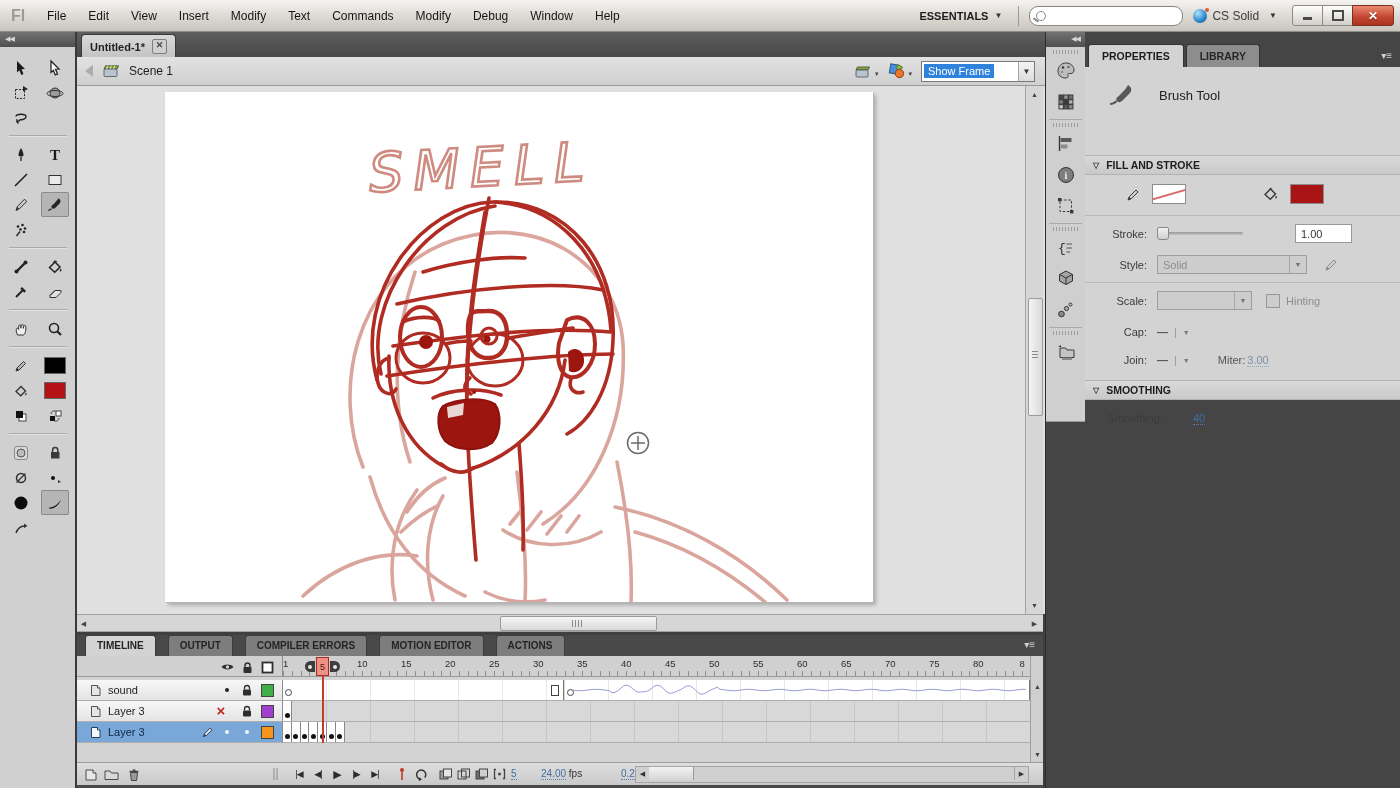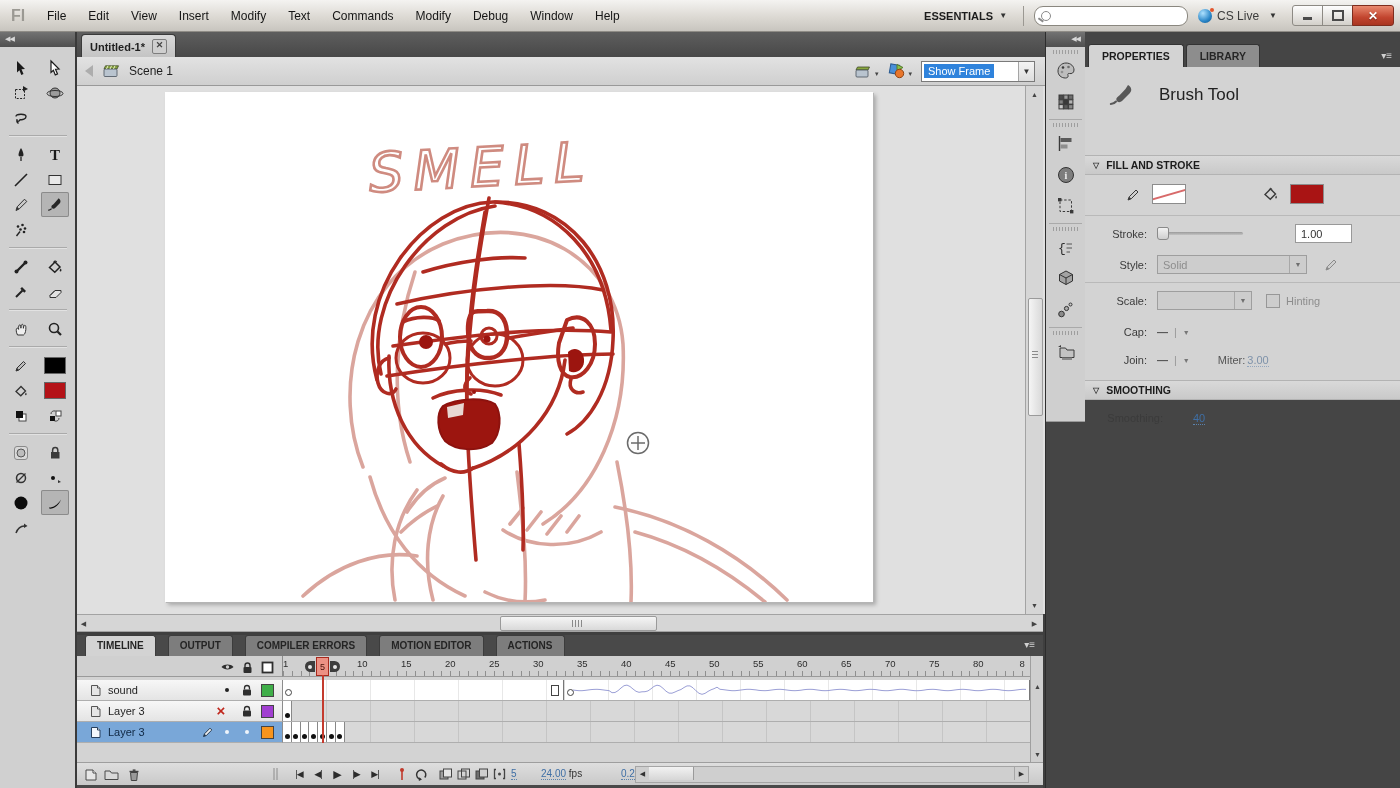--- a/index.html
+++ b/index.html
@@ -135,21 +135,21 @@
   .dsep{height:1px;background:#aaa;margin:2px 3px;}
   
   .props{position:absolute;left:1085px;top:31px;width:315px;height:757px;background:#454545;}
   .ptabs{position:absolute;left:0;top:13px;width:315px;height:23px;display:flex;align-items:flex-end;padding-left:3px;gap:2px;box-sizing:border-box;}
   .ptab{height:22px;line-height:22px;padding:0 13px;font-size:10.5px;font-weight:bold;border-radius:3px 3px 0 0;border:1px solid #333;border-bottom:none;}
   .ptab.active{background:#d3d3d3;color:#1d1d1d;}
   .ptab.inactive{background:#8d8d8d;color:#262626;}
   .pmenu{margin-left:auto;margin-right:8px;color:#d0d0d0;font-size:10px;align-self:center;}
   .pcontent{position:absolute;left:0;top:36px;width:315px;height:333px;background:#d3d3d3;font-size:11px;color:#333;}
   .toolrow{display:flex;align-items:center;gap:22px;padding:14px 0 24px 22px;}
-  .toolname{font-size:17px;color:#222;}
+  .toolname{font-size:13px;color:#222;}
   .sechead{height:16px;background:linear-gradient(#d9d9d9,#c9c9c9);border-top:1px solid #b3b3b3;border-bottom:1px solid #b3b3b3;
     display:flex;align-items:center;gap:7px;padding:1px 8px;font-weight:bold;font-size:10.5px;color:#1c1c1c;}
   .tri{font-size:8px;color:#3a3a3a;}
   .swrow{display:flex;align-items:center;padding:9px 18px 9px 40px;gap:10px;}
   .strokeswatch{width:32px;height:18px;background:#fff;border:1px solid #8c8c8c;position:relative;overflow:hidden;}
   .strokeswatch::after{content:"";position:absolute;left:-4px;top:8px;width:44px;height:1.5px;background:#d86a6a;transform:rotate(-16deg);}
   .fillswatch{width:32px;height:18px;border:1px solid #8c8c8c;}
   .pdivider{height:1px;background:#b9b9b9;margin:2px 0;}
   .formrow{display:flex;align-items:center;padding:6px 10px 6px 0;}
   .flabel{width:62px;text-align:right;margin-right:10px;color:#3b3b3b;}
@@ -194,21 +194,21 @@
       <div class="workspace">
         <span>ESSENTIALS</span>
         <span class="caret">▼</span>
       </div>
       <div class="vsep"></div>
       <div class="searchbox">
         <span class="mag"></span>
       </div>
       <div class="cslive">
         <span class="csball"></span>
-        <span>CS Live</span>
+        <span>CS Solid</span>
       </div>
       <span class="caret">▼</span>
       <div class="winbtns">
         <div class="wb min">
             <span class="minbar"></span>
           </div>
         <div class="wb">
             <span class="restbox"></span>
           </div>
         <div class="wb close">

